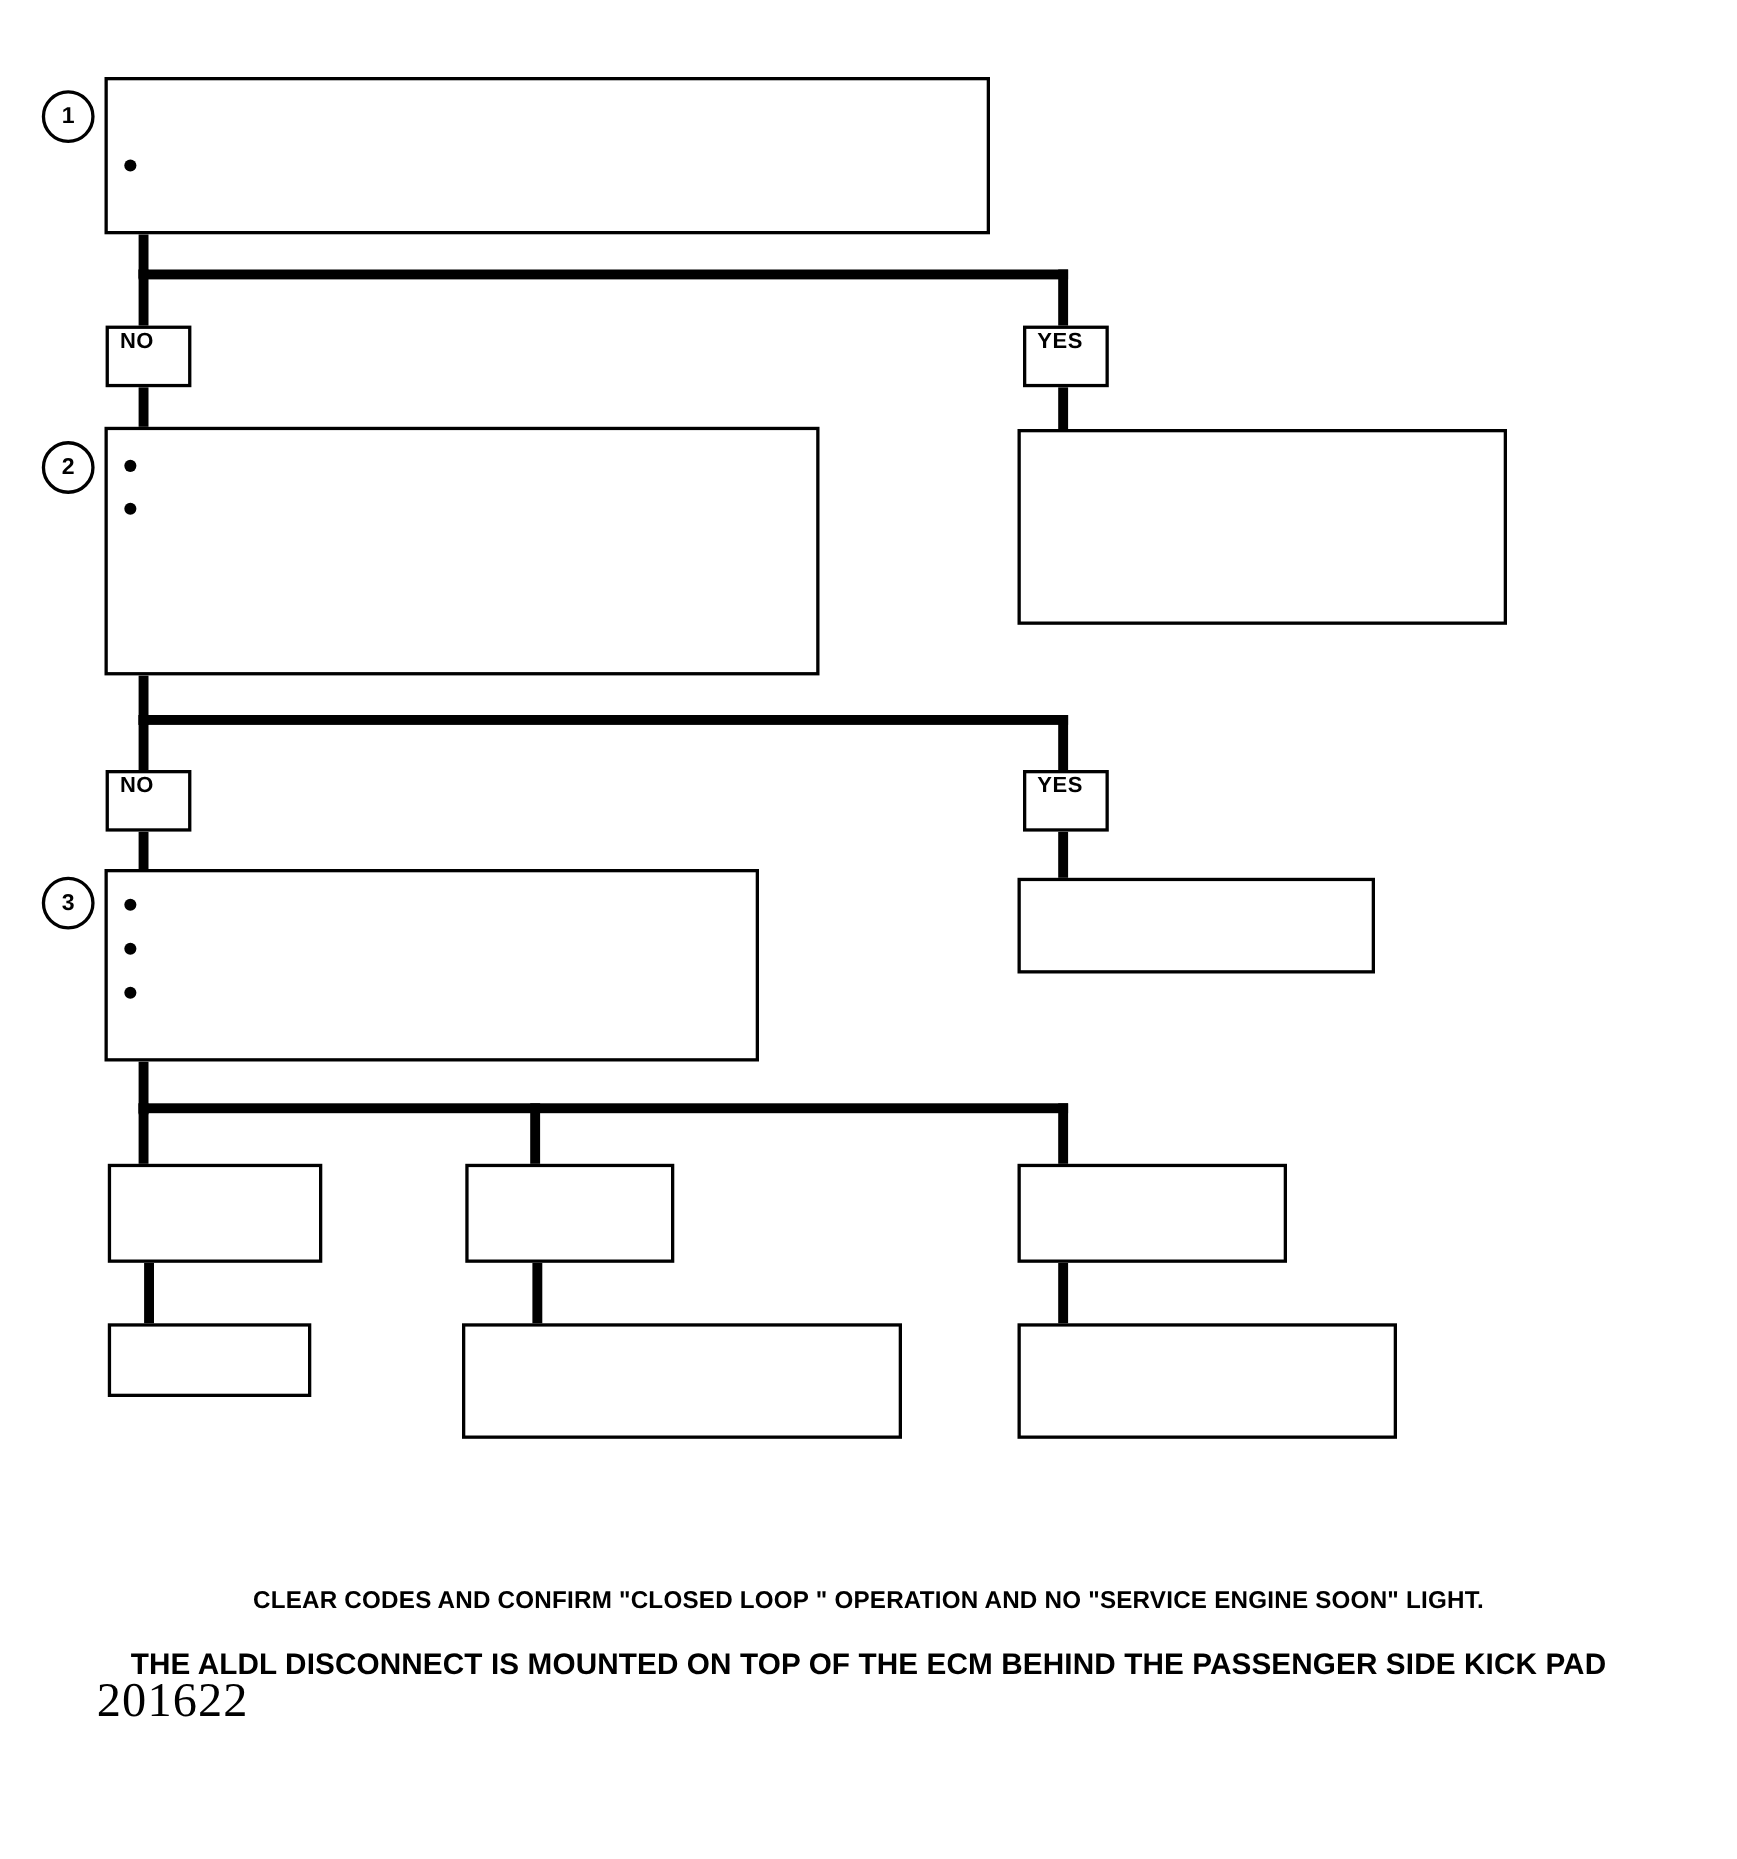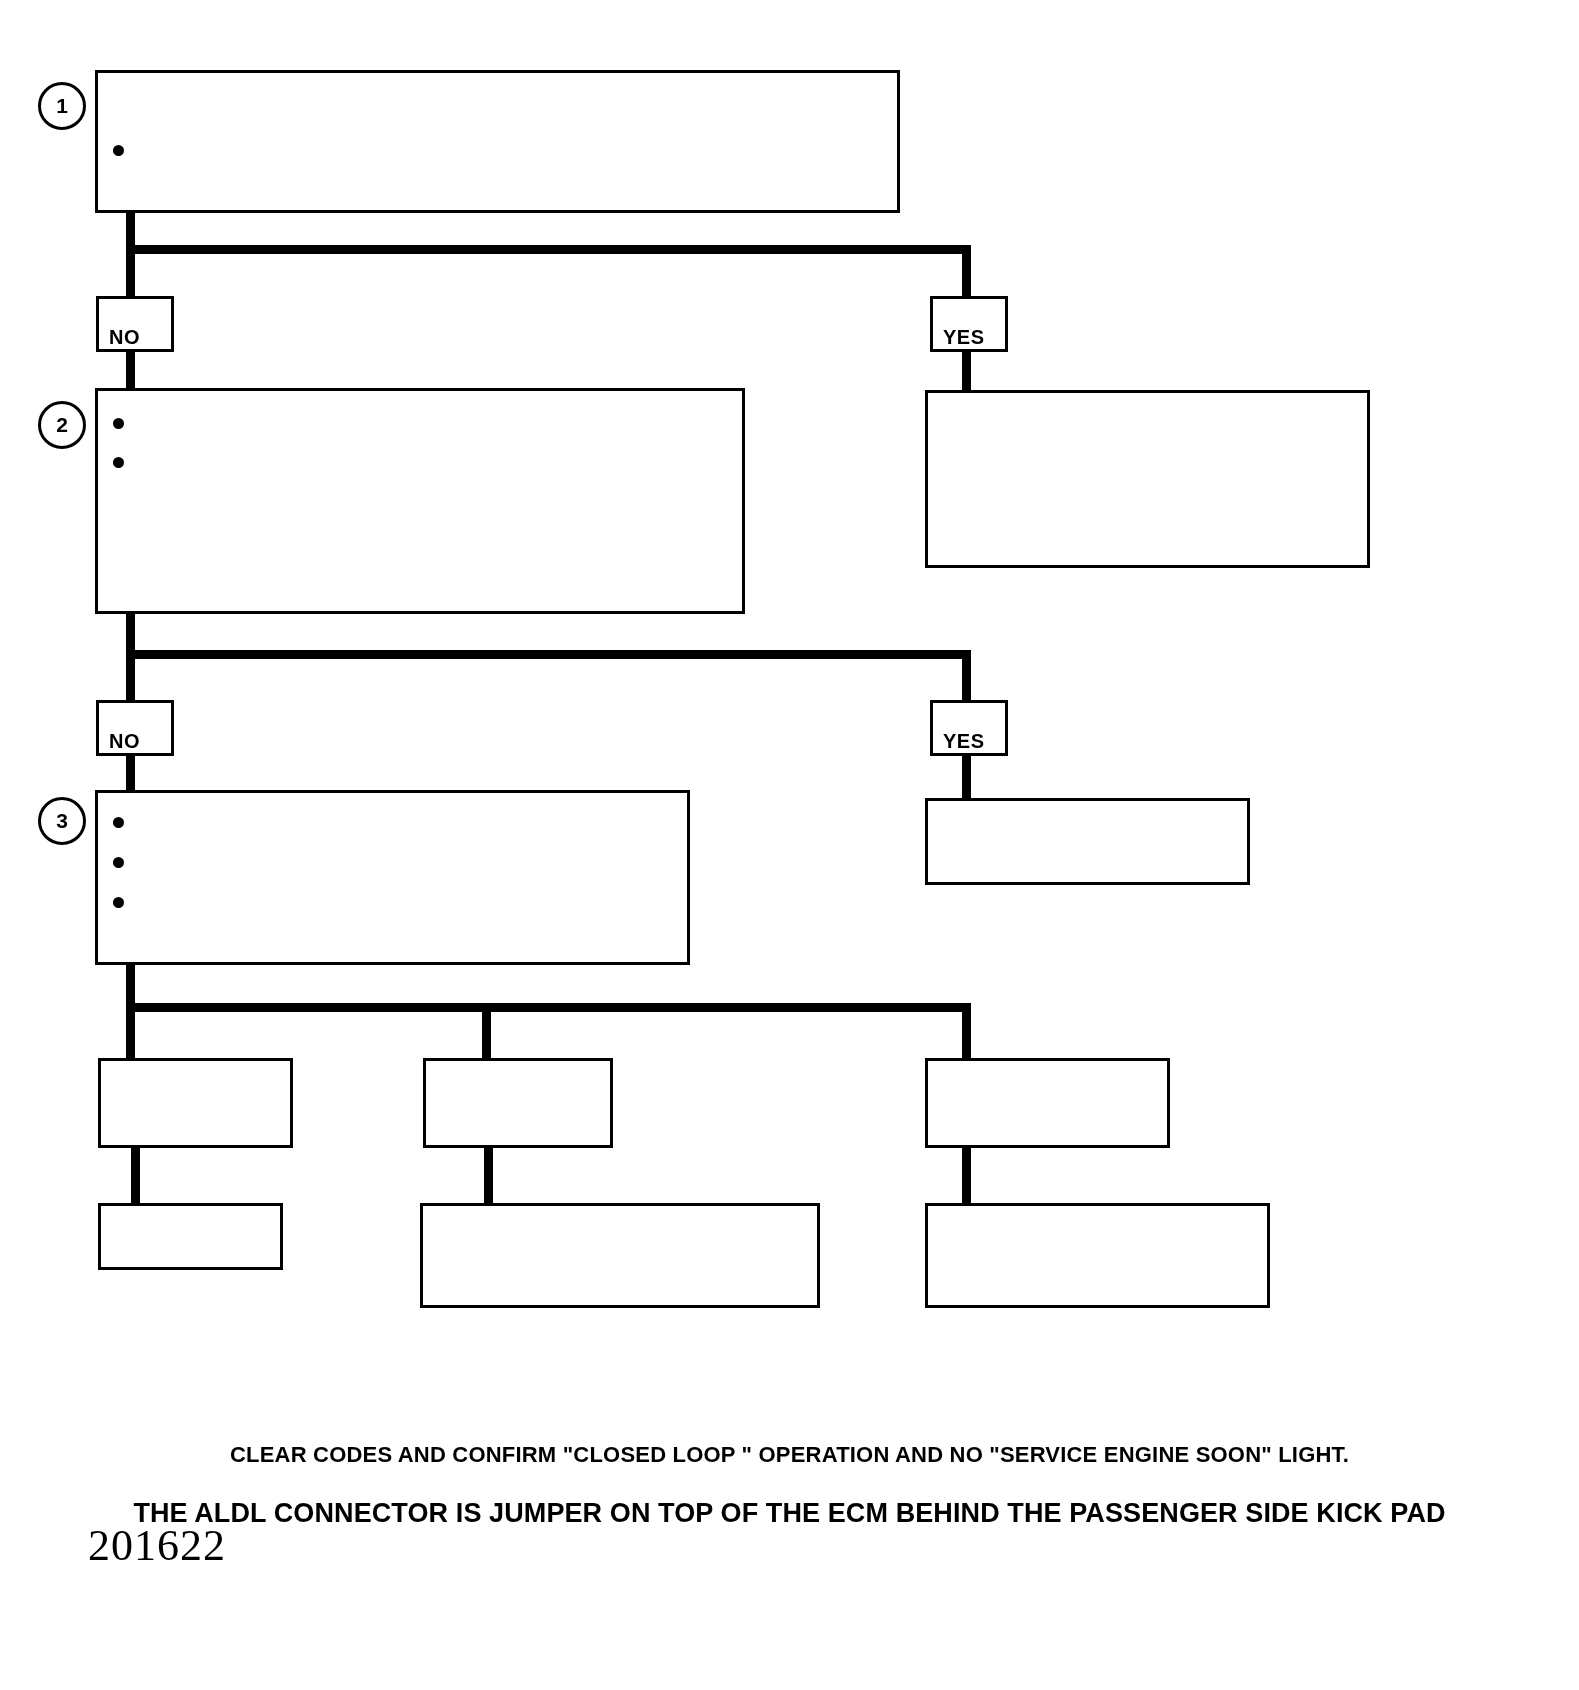--- a/index.html
+++ b/index.html
@@ -58,21 +58,21 @@
 
   
   .dbox {
     position: absolute;
     box-sizing: border-box;
     border: 3px solid #000;
     background: #fff;
     width: 78px;
     height: 56px;
     display: flex;
-    align-items: flex-end;
+    align-items: flex-start;
     z-index: 5;
   }
   .dbox span {
     font-weight: 700;
     font-size: 20px;
     padding-left: 10px;
     letter-spacing: 0.5px;
   }
 
   
@@ -235,16 +235,16 @@
   </div>
   <div class="tl" style="left:436px; top:1219px; font-size:21px;">OPEN CKT 413, FAULTY ECM</div>
   <div class="tl" style="left:436px; top:1258px; font-size:21px;">CONNECTION OR ECM</div>
 
   <div class="box" style="left:925px; top:1203px; width:345px; height:105px;">
   </div>
   <div class="tl" style="left:938px; top:1219px; font-size:21px;">OPEN CKT 412, FAULTY ECM</div>
   <div class="tl" style="left:938px; top:1258px; font-size:21px;">CONNECTION OR ECM</div>
 
   <div class="footer1" style="top:1442px;">CLEAR CODES AND CONFIRM "CLOSED LOOP " OPERATION AND NO "SERVICE ENGINE SOON" LIGHT.</div>
-  <div class="footer2" style="top:1498px;">THE ALDL CONNECTOR IS JUMPER ON TOP OF THE ECM BEHIND THE PASSENGER SIDE KICK PAD</div>
+  <div class="footer2" style="top:1498px;">THE ALDL DISCONNECT IS MOUNTED ON TOP OF THE ECM BEHIND THE PASSENGER SIDE KICK PAD</div>
   <div class="pageno" style="left:88px; top:1520px;">201622</div>
 
 </div>
 
 </body></html>

